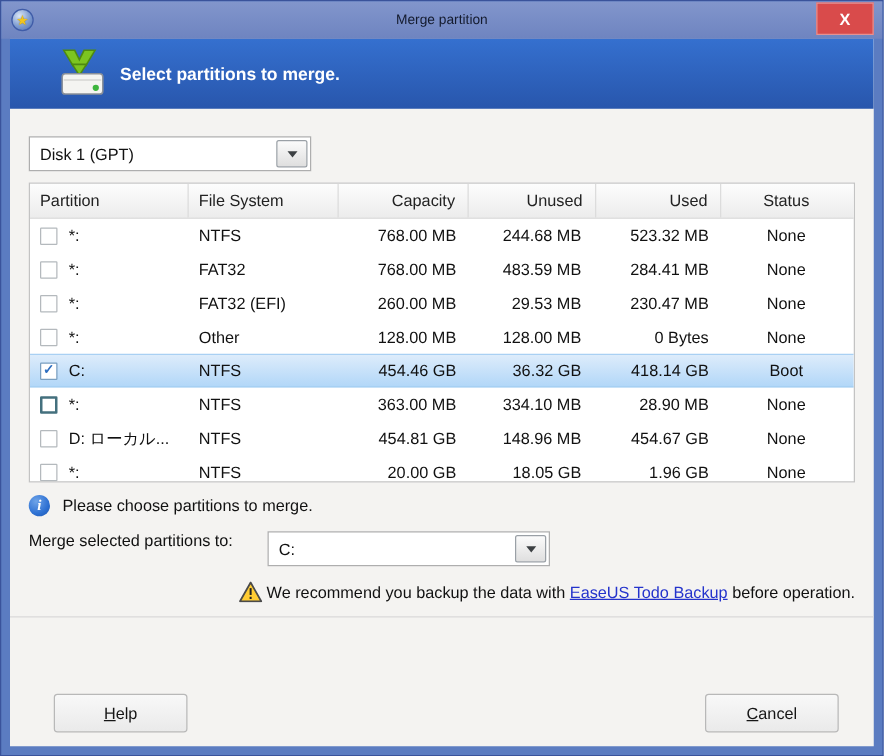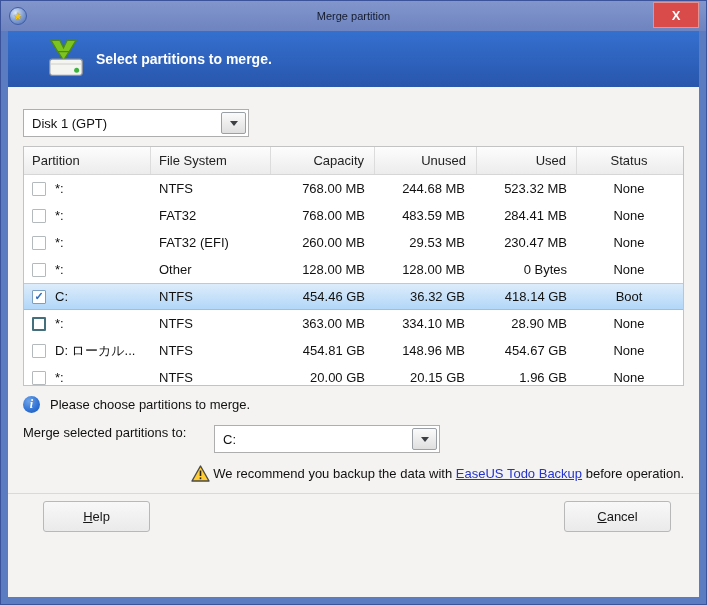--- a/index.html
+++ b/index.html
@@ -79,21 +79,21 @@
     font-size:12px; display:flex; align-items:center; justify-content:center; margin-right:10px;
   }
   .info-text { font-size:13px; color:#111; }
   .merge-row { margin-top:12px; display:flex; align-items:flex-start; }
   .merge-label { width:191px; font-size:13px; color:#111; }
   .combo-target { width:226px; }
   .warning-row { margin-top:12px; display:flex; align-items:center; justify-content:flex-end; font-size:13px; color:#111; }
   .warn-icon { flex:none; margin-right:3px; }
   .link { color:#2433cc; text-decoration:underline; cursor:pointer; }
   .divider { margin:11px -15px 0; height:1px; background:#d9d9d9; }
-  .button-bar { flex:1; display:flex; align-items:flex-start; padding:7px 13px 0 20px; }
+  .button-bar { flex:1; display:flex; align-items:flex-end; padding:7px 13px 0 20px; }
   .btn {
     height:31px; width:107px; background:linear-gradient(#f8f8f8,#eaeaea);
     border:1px solid #b8b8b8; border-radius:3px; font-size:13px; color:#161616;
     display:flex; align-items:center; justify-content:center; cursor:default;
   }
   .btn span { display:block; }
   .btn span::first-letter { text-decoration:underline; }
   .btn.disabled { background:#f4f4f4; border-color:#d6d6d6; color:#a5a5a5; }
   .spacer { flex:1; }
   .gap { width:18px; }
@@ -220,21 +220,21 @@
               <span class="cell c-unused num">454.67 GB</span>
               <span class="cell c-status">None</span>
             </div>
             <div class="trow">
               <span class="cell c-part">
                 <span class="checkbox"></span>
                 <span>*:</span>
               </span>
               <span class="cell c-fs">NTFS</span>
               <span class="cell c-cap num">20.00 GB</span>
-              <span class="cell c-used num">20.15 GB</span>
+              <span class="cell c-used num">18.05 GB</span>
               <span class="cell c-unused num">1.96 GB</span>
               <span class="cell c-status">None</span>
             </div>
           </div>
       </div>
 
       <div class="info-row">
         <span class="info-icon">i</span>
         <span class="info-text">Please choose partitions to merge.</span>
       </div>

